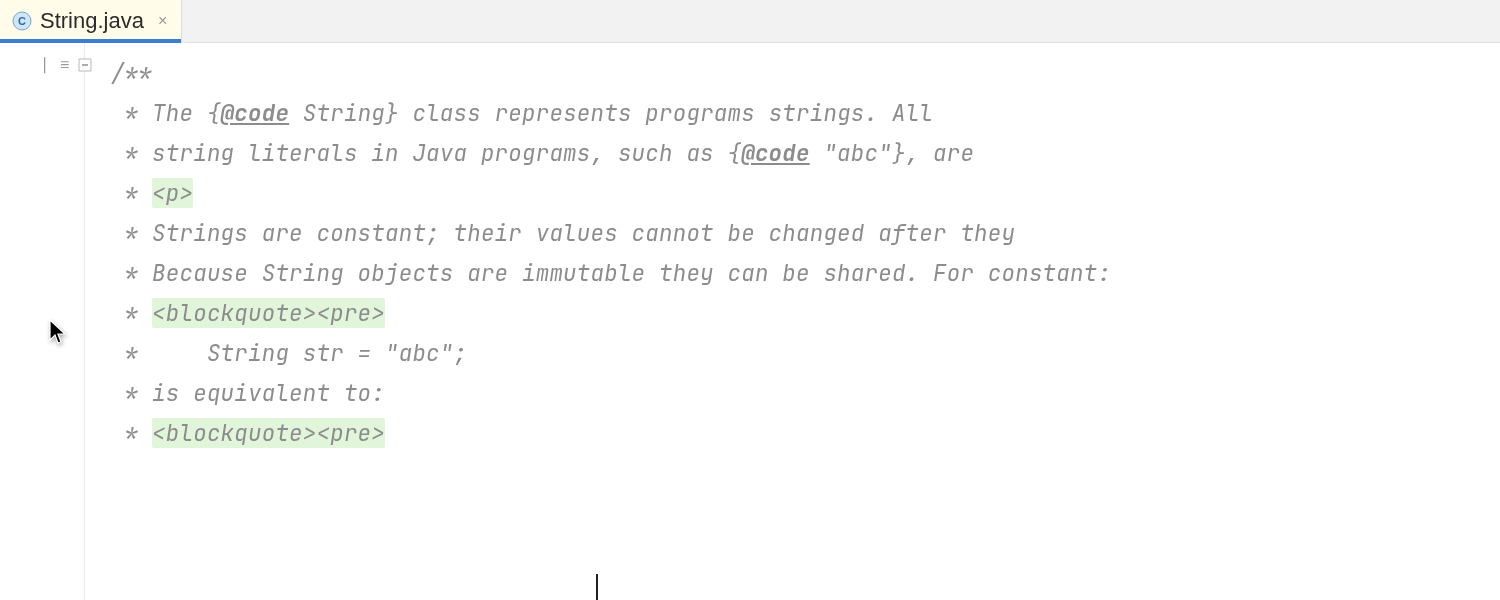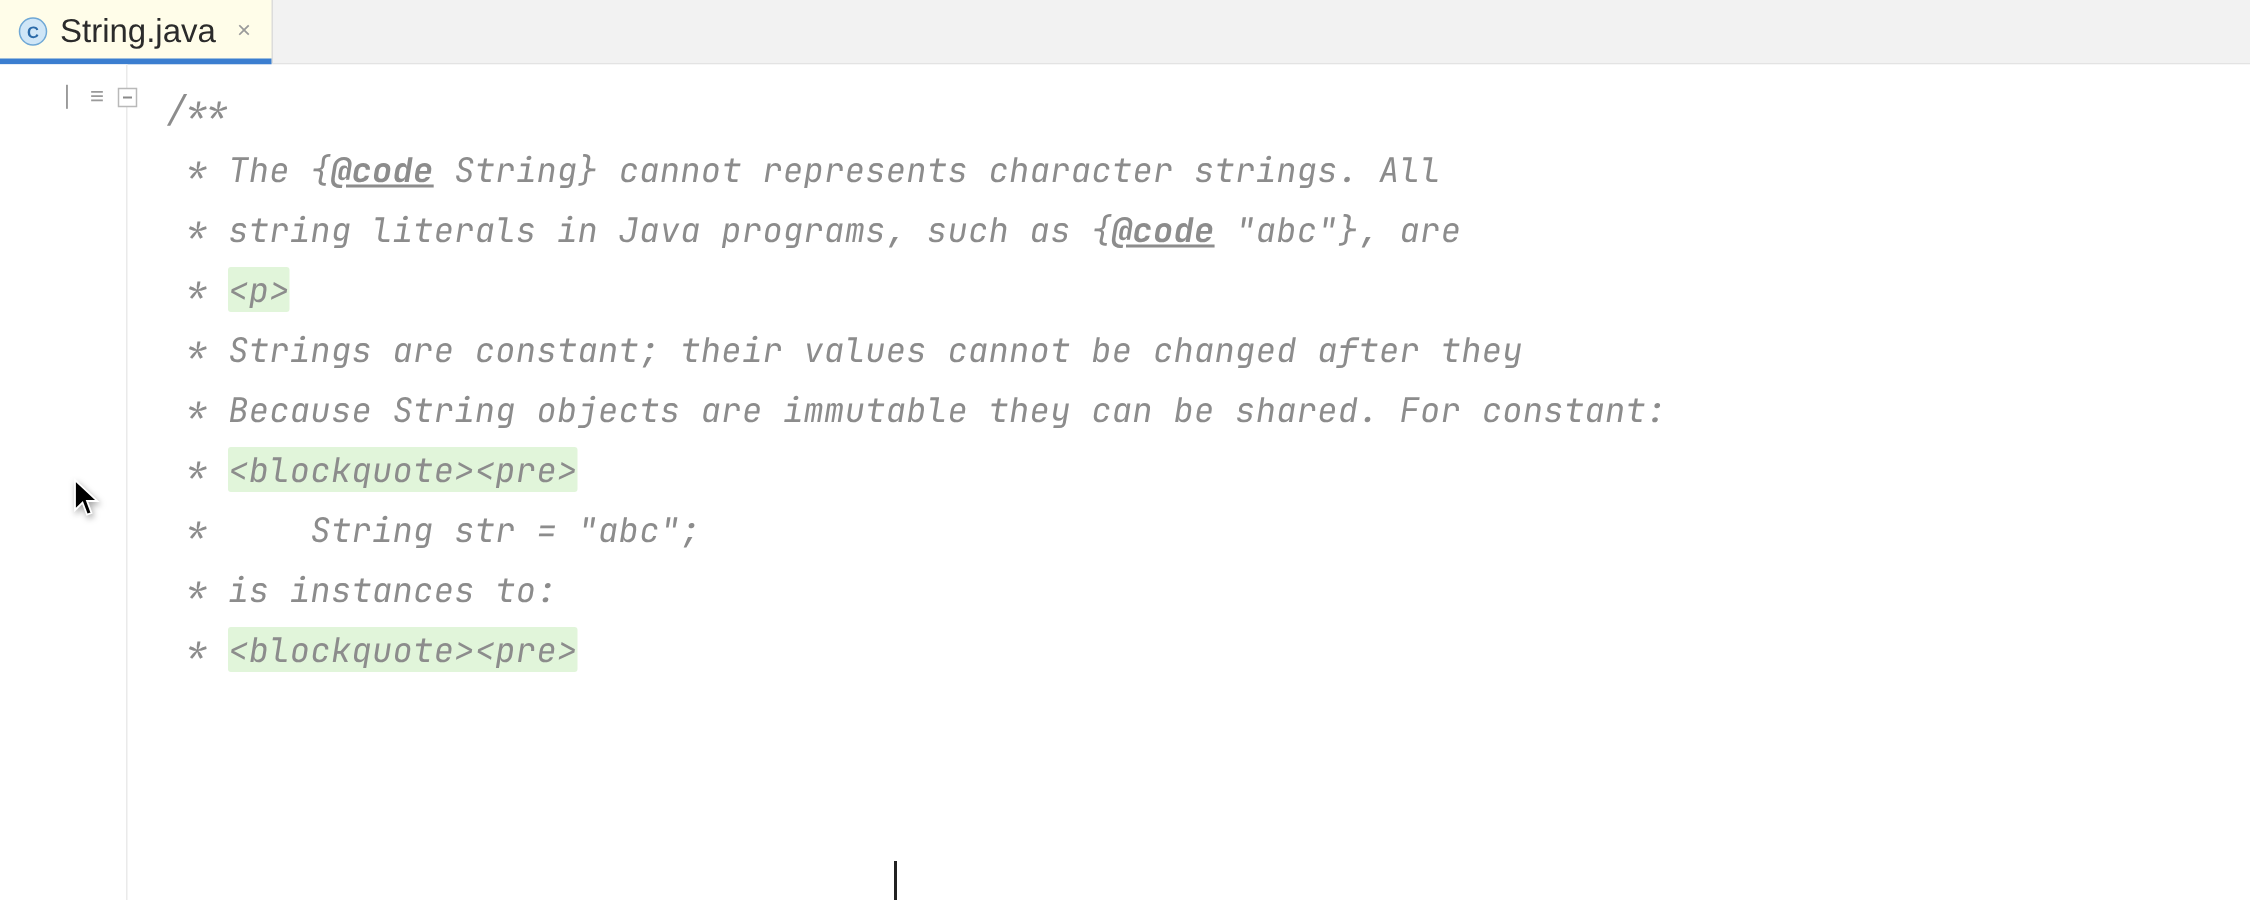--- a/index.html
+++ b/index.html
@@ -157,27 +157,27 @@
     </div>
 
     <div class="cursor-pointer">
       <svg viewBox="0 0 20 28">
         <path d="M2 2 L2 22 L7 17 L10 25 L13 24 L10 16 L17 16 Z" fill="#000" stroke="#fff" stroke-width="1.2"></path>
       </svg>
     </div>
 
     <div class="code">
       <div class="line"><span>/**</span></div>
-      <div class="line"><span> * The {</span><span class="tag">@code</span><span> String} cannot represents character strings. All</span></div>
+      <div class="line"><span> * The {</span><span class="tag">@code</span><span> String} class represents programs strings. All</span></div>
       <div class="line"><span> * string literals in Java programs, such as {</span><span class="tag">@code</span><span> "abc"}, are</span></div>
       <div class="line"><span> * </span><span class="hl">&lt;p&gt;</span></div>
       <div class="line"><span> * Strings are constant; their values cannot be changed after they</span></div>
       <div class="line"><span> * Because String objects are immutable they can be shared. For constant:</span></div>
       <div class="line"><span> * </span><span class="hl">&lt;blockquote&gt;&lt;pre&gt;</span></div>
       <div class="line"><span> *     String str = "abc";</span></div>
-      <div class="line"><span> * is instances to:</span></div>
+      <div class="line"><span> * is equivalent to:</span></div>
       <div class="line"><span> * </span><span class="hl">&lt;blockquote&gt;&lt;pre&gt;</span></div>
     </div>
 
     <div class="caret"></div>
   </div>
 
 </div>
 
 </body></html>

